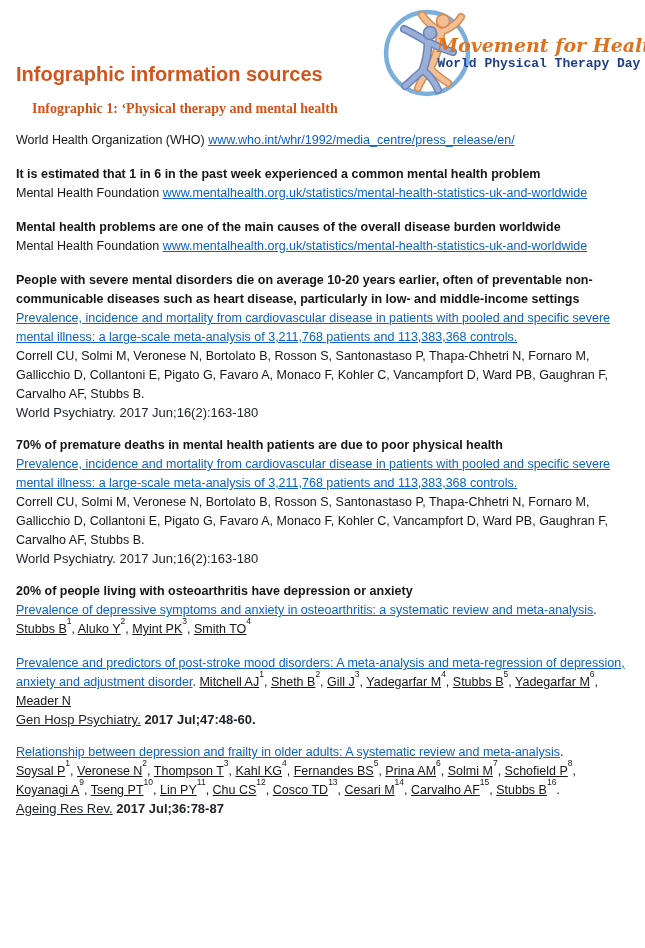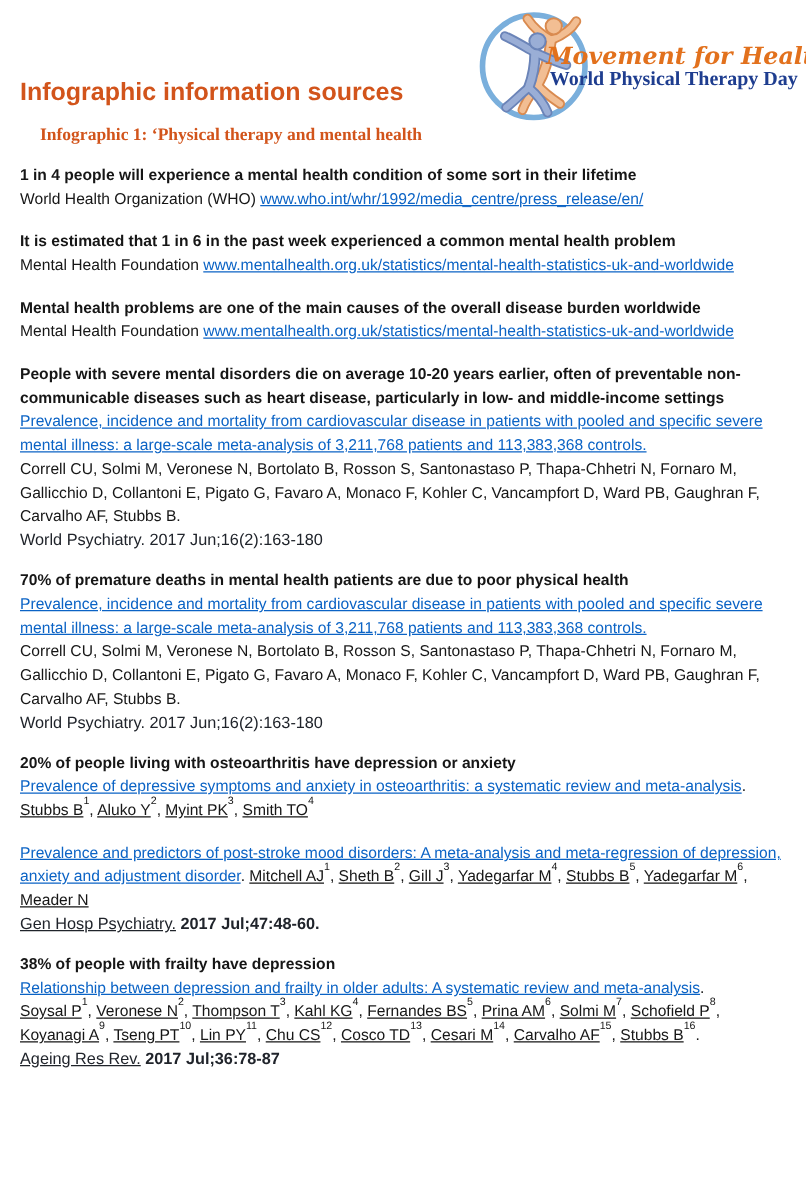--- a/index.html
+++ b/index.html
@@ -45,22 +45,22 @@
   }
   .logo-ring-svg{position:absolute;left:0;top:0;}
   .logo-text{
     position:absolute;left:58px;top:28px;width:204px;text-align:center;
   }
   .logo-brand{
     font-family:"DejaVu Serif", serif;font-style:italic;font-weight:bold;
     font-size:19px;line-height:22px;white-space:nowrap;display:block;
   }
   .logo-tagline{
-    font-family:Liberation Serif, serif;font-weight:bold;
-    font-size:16px;line-height:16px;white-space:nowrap;display:block;
+    font-family:Liberation Mono, monospace;font-weight:bold;
+    font-size:13px;line-height:16px;white-space:nowrap;display:block;
   }
 </style>
 </head>
 <body>
 
 <div class="logo">
   <svg class="logo-ring-svg" width="96" height="92" viewBox="0 0 96 92">
     <circle cx="48" cy="47" r="41" fill="none" stroke="#7AAFDC" stroke-width="4.5"></circle>
 
     <g stroke-linecap="round" fill="none">
@@ -95,21 +95,20 @@
     <span class="logo-brand" style="color: rgb(226, 113, 29);">Movement for Health</span>
     <span class="logo-tagline" style="color: rgb(30, 61, 143);">World Physical Therapy Day</span>
   </div>
 </div>
 
 <div class="page">
   <h1 class="doc-title">Infographic information sources</h1>
   <h2 class="doc-subtitle">Infographic 1: ‘Physical therapy and mental health</h2>
   <div>
       <section>
-        <p class="sec-head">1 in 4 people will experience a mental health condition of some sort in their lifetime</p>
         <p class="body-line"><span>World Health Organization (WHO) </span><a class="ref-link" href="#">www.who.int/whr/1992/media_centre/press_release/en/</a></p>
       </section>
       <section>
         <p class="sec-head">It is estimated that 1 in 6 in the past week experienced a common mental health problem</p>
         <p class="body-line"><span>Mental Health Foundation </span><a class="ref-link" href="#">www.mentalhealth.org.uk/statistics/mental-health-statistics-uk-and-worldwide</a></p>
       </section>
       <section>
         <p class="sec-head">Mental health problems are one of the main causes of the overall disease burden worldwide</p>
         <p class="body-line"><span>Mental Health Foundation </span><a class="ref-link" href="#">www.mentalhealth.org.uk/statistics/mental-health-statistics-uk-and-worldwide</a></p>
       </section>
@@ -125,18 +124,17 @@
       </section>
       <section>
         <p class="sec-head">20% of people living with osteoarthritis have depression or anxiety</p>
         <p class="body-line"><a class="ref-link" href="#">Prevalence of depressive symptoms and anxiety in osteoarthritis: a systematic review and meta-analysis</a><span>. </span><span class="author-u">Stubbs B<sup>1</sup></span><span>, </span><span class="author-u">Aluko Y<sup>2</sup></span><span>, </span><span class="author-u">Myint PK<sup>3</sup></span><span>, </span><span class="author-u">Smith TO<sup>4</sup></span></p>
       </section>
       <section>
         <p class="body-line"><a class="ref-link" href="#">Prevalence and predictors of post-stroke mood disorders: A meta-analysis and meta-regression of depression, anxiety and adjustment disorder</a><span>. </span><span class="author-u">Mitchell AJ<sup>1</sup></span><span>, </span><span class="author-u">Sheth B<sup>2</sup></span><span>, </span><span class="author-u">Gill J<sup>3</sup></span><span>, </span><span class="author-u">Yadegarfar M<sup>4</sup></span><span>, </span><span class="author-u">Stubbs B<sup>5</sup></span><span>, </span><span class="author-u">Yadegarfar M<sup>6</sup></span><span>, </span><span class="author-u">Meader N</span></p>
         <p class="citation"><span class="journal-u">Gen Hosp Psychiatry.</span><span class="cite-bold"> 2017 Jul;47:48-60.</span></p>
       </section>
       <section>
-        <p class="sec-head">38% of people with frailty have depression</p>
         <p class="body-line"><a class="ref-link" href="#">Relationship between depression and frailty in older adults: A systematic review and meta-analysis</a><span>. </span><br><span class="author-u">Soysal P<sup>1</sup></span><span>, </span><span class="author-u">Veronese N<sup>2</sup></span><span>, </span><span class="author-u">Thompson T<sup>3</sup></span><span>, </span><span class="author-u">Kahl KG<sup>4</sup></span><span>, </span><span class="author-u">Fernandes BS<sup>5</sup></span><span>, </span><span class="author-u">Prina AM<sup>6</sup></span><span>, </span><span class="author-u">Solmi M<sup>7</sup></span><span>, </span><span class="author-u">Schofield P<sup>8</sup></span><span>, </span><span class="author-u">Koyanagi A<sup>9</sup></span><span>, </span><span class="author-u">Tseng PT<sup>10</sup></span><span>, </span><span class="author-u">Lin PY<sup>11</sup></span><span>, </span><span class="author-u">Chu CS<sup>12</sup></span><span>, </span><span class="author-u">Cosco TD<sup>13</sup></span><span>, </span><span class="author-u">Cesari M<sup>14</sup></span><span>, </span><span class="author-u">Carvalho AF<sup>15</sup></span><span>, </span><span class="author-u">Stubbs B<sup>16</sup></span><span>.</span></p>
         <p class="citation"><span class="journal-u">Ageing Res Rev.</span><span class="cite-bold"> 2017 Jul;36:78-87</span></p>
       </section>
     </div>
 </div>
 
 </body></html>

